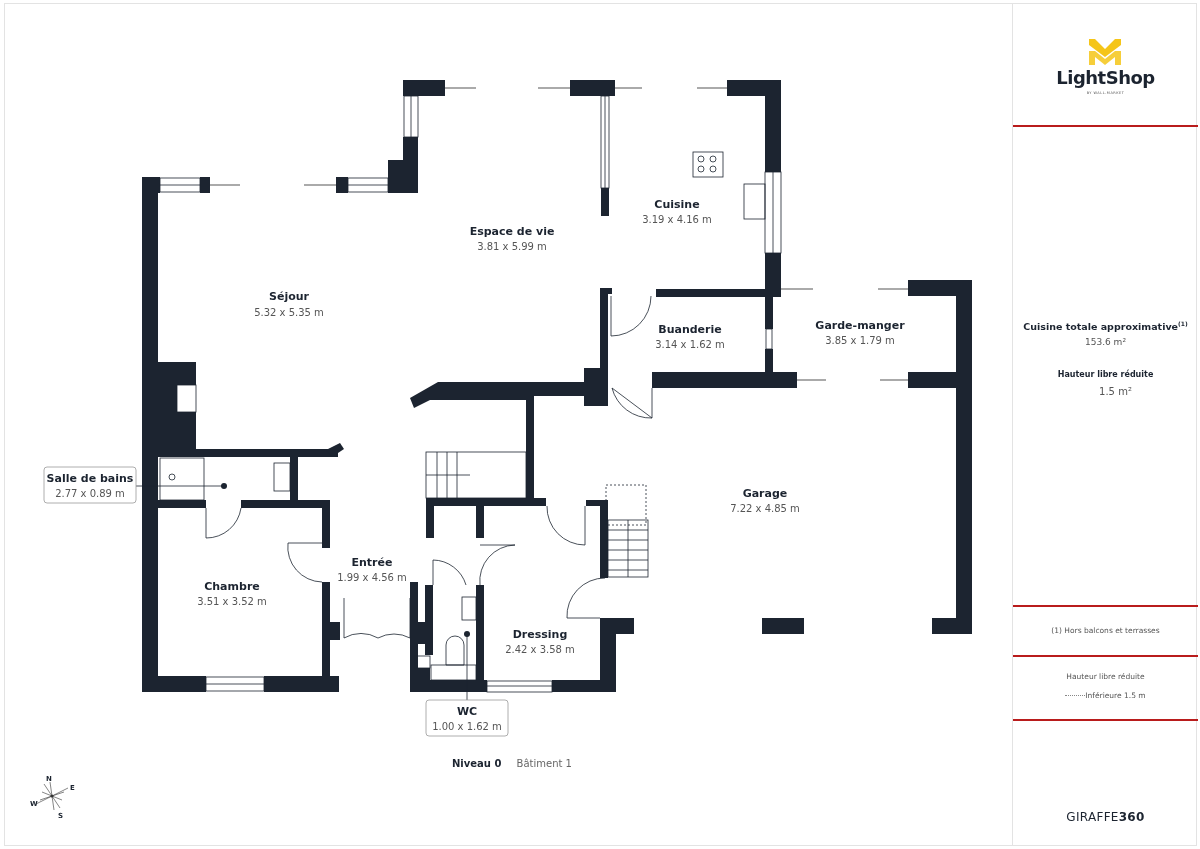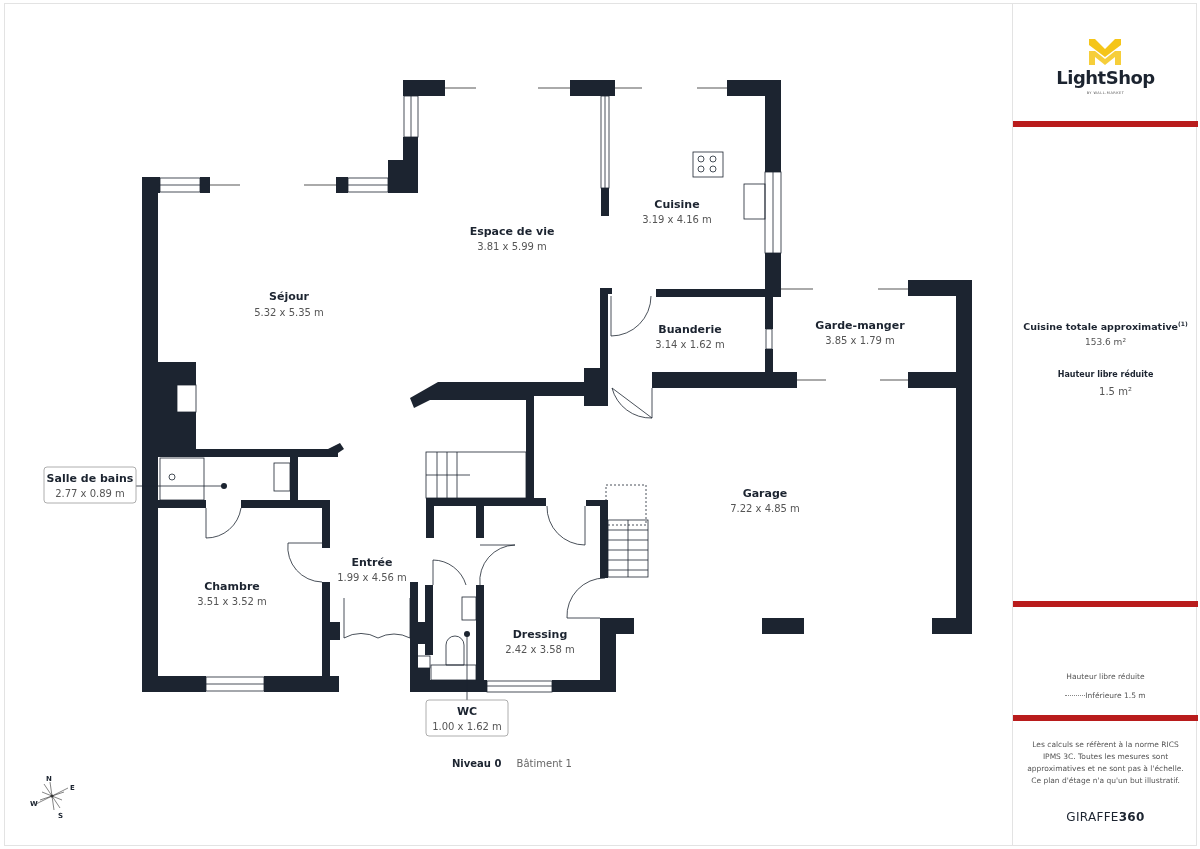--- a/index.html
+++ b/index.html
@@ -1,21 +1,21 @@
 <!DOCTYPE html>
 <html><head>
 <meta charset="utf-8">
 <style>
   * { box-sizing: border-box; margin: 0; padding: 0; }
   html, body { width: 1200px; height: 849px; background: #ffffff; overflow: hidden; }
   body { font-family: "DejaVu Sans", "Liberation Sans", sans-serif; color: #1c2430; position: relative; }
   .frame { position: absolute; left: 4px; top: 3px; width: 1193px; height: 843px; border: 1px solid #e3e3e3; }
   .plan-area { position: absolute; left: 4px; top: 3px; width: 1008px; height: 843px; }
   .sidebar { position: absolute; left: 1012px; top: 3px; width: 185px; height: 843px; border-left: 1px solid #e3e3e3; }
-  .sb-section { position: absolute; left: 0; width: 185px; border-bottom: 6px solid #b91c1c; text-align: center; }
+  .sb-section { position: absolute; left: 0; width: 185px; border-bottom: 2px solid #b91c1c; text-align: center; }
   .sb-logo { top: 0; height: 124px; }
   .sb-surface { top: 124px; height: 480px; }
   .sb-note { top: 604px; height: 50px; }
   .sb-legend { top: 654px; height: 64px; }
   .sb-disclaimer { top: 718px; height: 125px; border-bottom: none; }
   svg text { font-family: "DejaVu Sans", "Liberation Sans", sans-serif; }
   .logo-word { font-size: 18px; font-weight: bold; color: #1c2430; letter-spacing: -0.5px; position: absolute; left: 0; width: 185px; top: 64px; text-align: center; }
   .logo-sub { font-size: 3.5px; color: #555; position: absolute; left: 0; width: 185px; top: 88px; text-align: center; letter-spacing: 0.5px; }
   .logo-mark { position: absolute; left: 74px; top: 34px; }
   .sf-title { position: absolute; top: 193px; left: 0; width: 185px; font-size: 9.5px; font-weight: bold; }
@@ -256,26 +256,28 @@
     <div class="logo-sub">BY WALL-MARKET</div>
   </div>
 
   <div class="sb-section sb-surface">
     <div class="sf-title"><span>Cuisine totale approximative</span><sup>(1)</sup></div>
     <div class="sf-value">153.6 m²</div>
     <div class="hl-title">Hauteur libre réduite</div>
     <div class="hl-value">1.5 m²</div>
   </div>
 
+  <div class="sb-section sb-note">
+    <div class="note-text">(1) Hors balcons et terrasses</div>
+  </div>
 
   <div class="sb-section sb-legend">
     <div class="lg-title">Hauteur libre réduite</div>
     <div class="lg-row">
       <span class="lg-dots"></span>
       <span>Inférieure 1.5 m</span>
     </div>
   </div>
 
   <div class="sb-section sb-disclaimer">
-    <div class="disc-text">Les calculs se réfèrent à la norme RICS IPMS 3C. Toutes les mesures sont approximatives et ne sont pas à l'échelle. Ce plan d'étage n'a qu'un but illustratif.</div>
     <div class="brand"><span>GIRAFFE</span><b>360</b></div>
   </div>
 </aside>
 
 </body></html>

